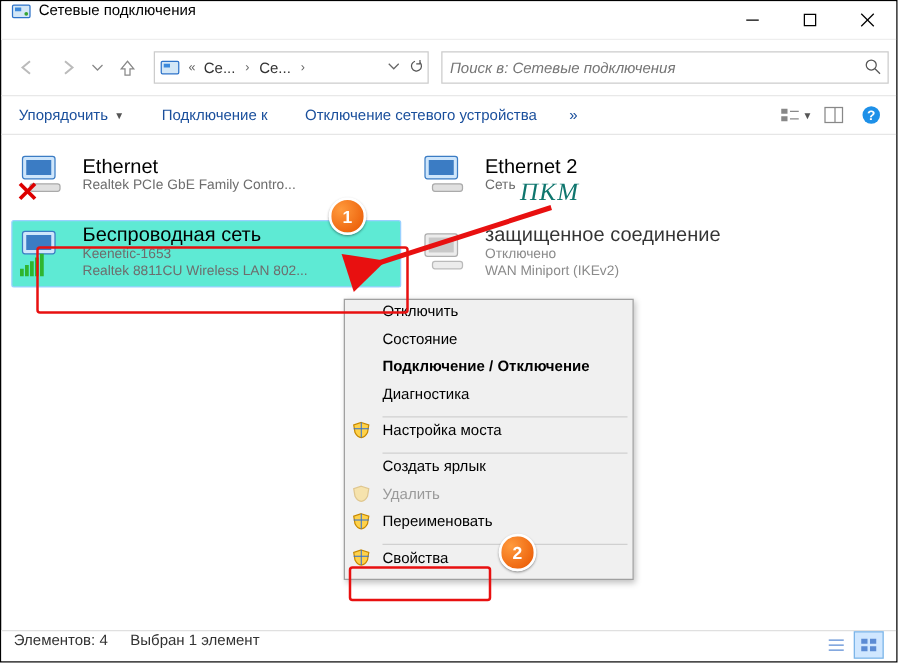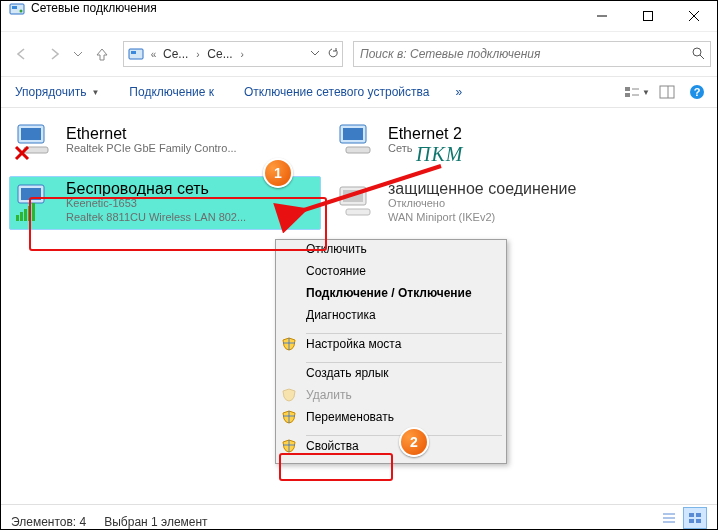--- a/index.html
+++ b/index.html
@@ -38,21 +38,21 @@
 .item .st{font-size:11px;color:#6d6d6d;white-space:nowrap;overflow:hidden;text-overflow:ellipsis}
 .item .ad{font-size:11px;color:#6d6d6d;white-space:nowrap;overflow:hidden;text-overflow:ellipsis}
 
 .ctx{position:absolute;left:274px;top:238px;width:230px;background:#f0f0f0;border:1px solid #a0a0a0;box-shadow:2px 2px 5px rgba(0,0,0,0.25);padding:2px 0;font-size:12px}
 .ctx .row{display:flex;height:22px;padding:0 10px 0 30px;position:relative;color:#000}
 .ctx .row.bold{font-weight:bold}
 .ctx .row.dis{color:#9a9a9a}
 .ctx .sep{height:1px;background:#d0d0d0;margin:3px 4px 3px 30px}
 .ctx .shield{position:absolute;left:6px}
 
-.status{position:absolute;left:0;right:0;bottom:0;height:24px;border-top:1px solid #e0e0e0;display:flex;align-items:flex-end;padding:0 10px;font-size:12px;color:#333;gap:18px;background:#fff}
+.status{position:absolute;left:0;right:0;bottom:0;height:24px;border-top:1px solid #e0e0e0;display:flex;align-items:flex-start;padding:0 10px;font-size:12px;color:#333;gap:18px;background:#fff}
 .status .right{margin-left:auto;display:flex;gap:2px}
 .vbtn{width:22px;height:20px;border:1px solid transparent;display:flex;align-items:center;justify-content:center}
 .vbtn.active{background:#d0e7ff;border:1px solid #7cb5e8}
 
 .badge{position:absolute;width:26px;height:26px;border-radius:50%;background:radial-gradient(circle at 30% 30%,#ff9a3c,#e85400);border:2px solid #fff;color:#fff;font-weight:bold;display:flex;align-items:center;justify-content:center;font-size:14px;box-shadow:0 1px 2px rgba(0,0,0,0.4)}
 .anno{position:absolute;color:#0f766e;font-size:20px;font-family:"Times New Roman",serif;font-style:italic;letter-spacing:1px;pointer-events:none}
 .redbox{position:absolute;border:2px solid #e81010;border-radius:3px;pointer-events:none}
 svg{overflow:visible}
 </style>
 </head>

